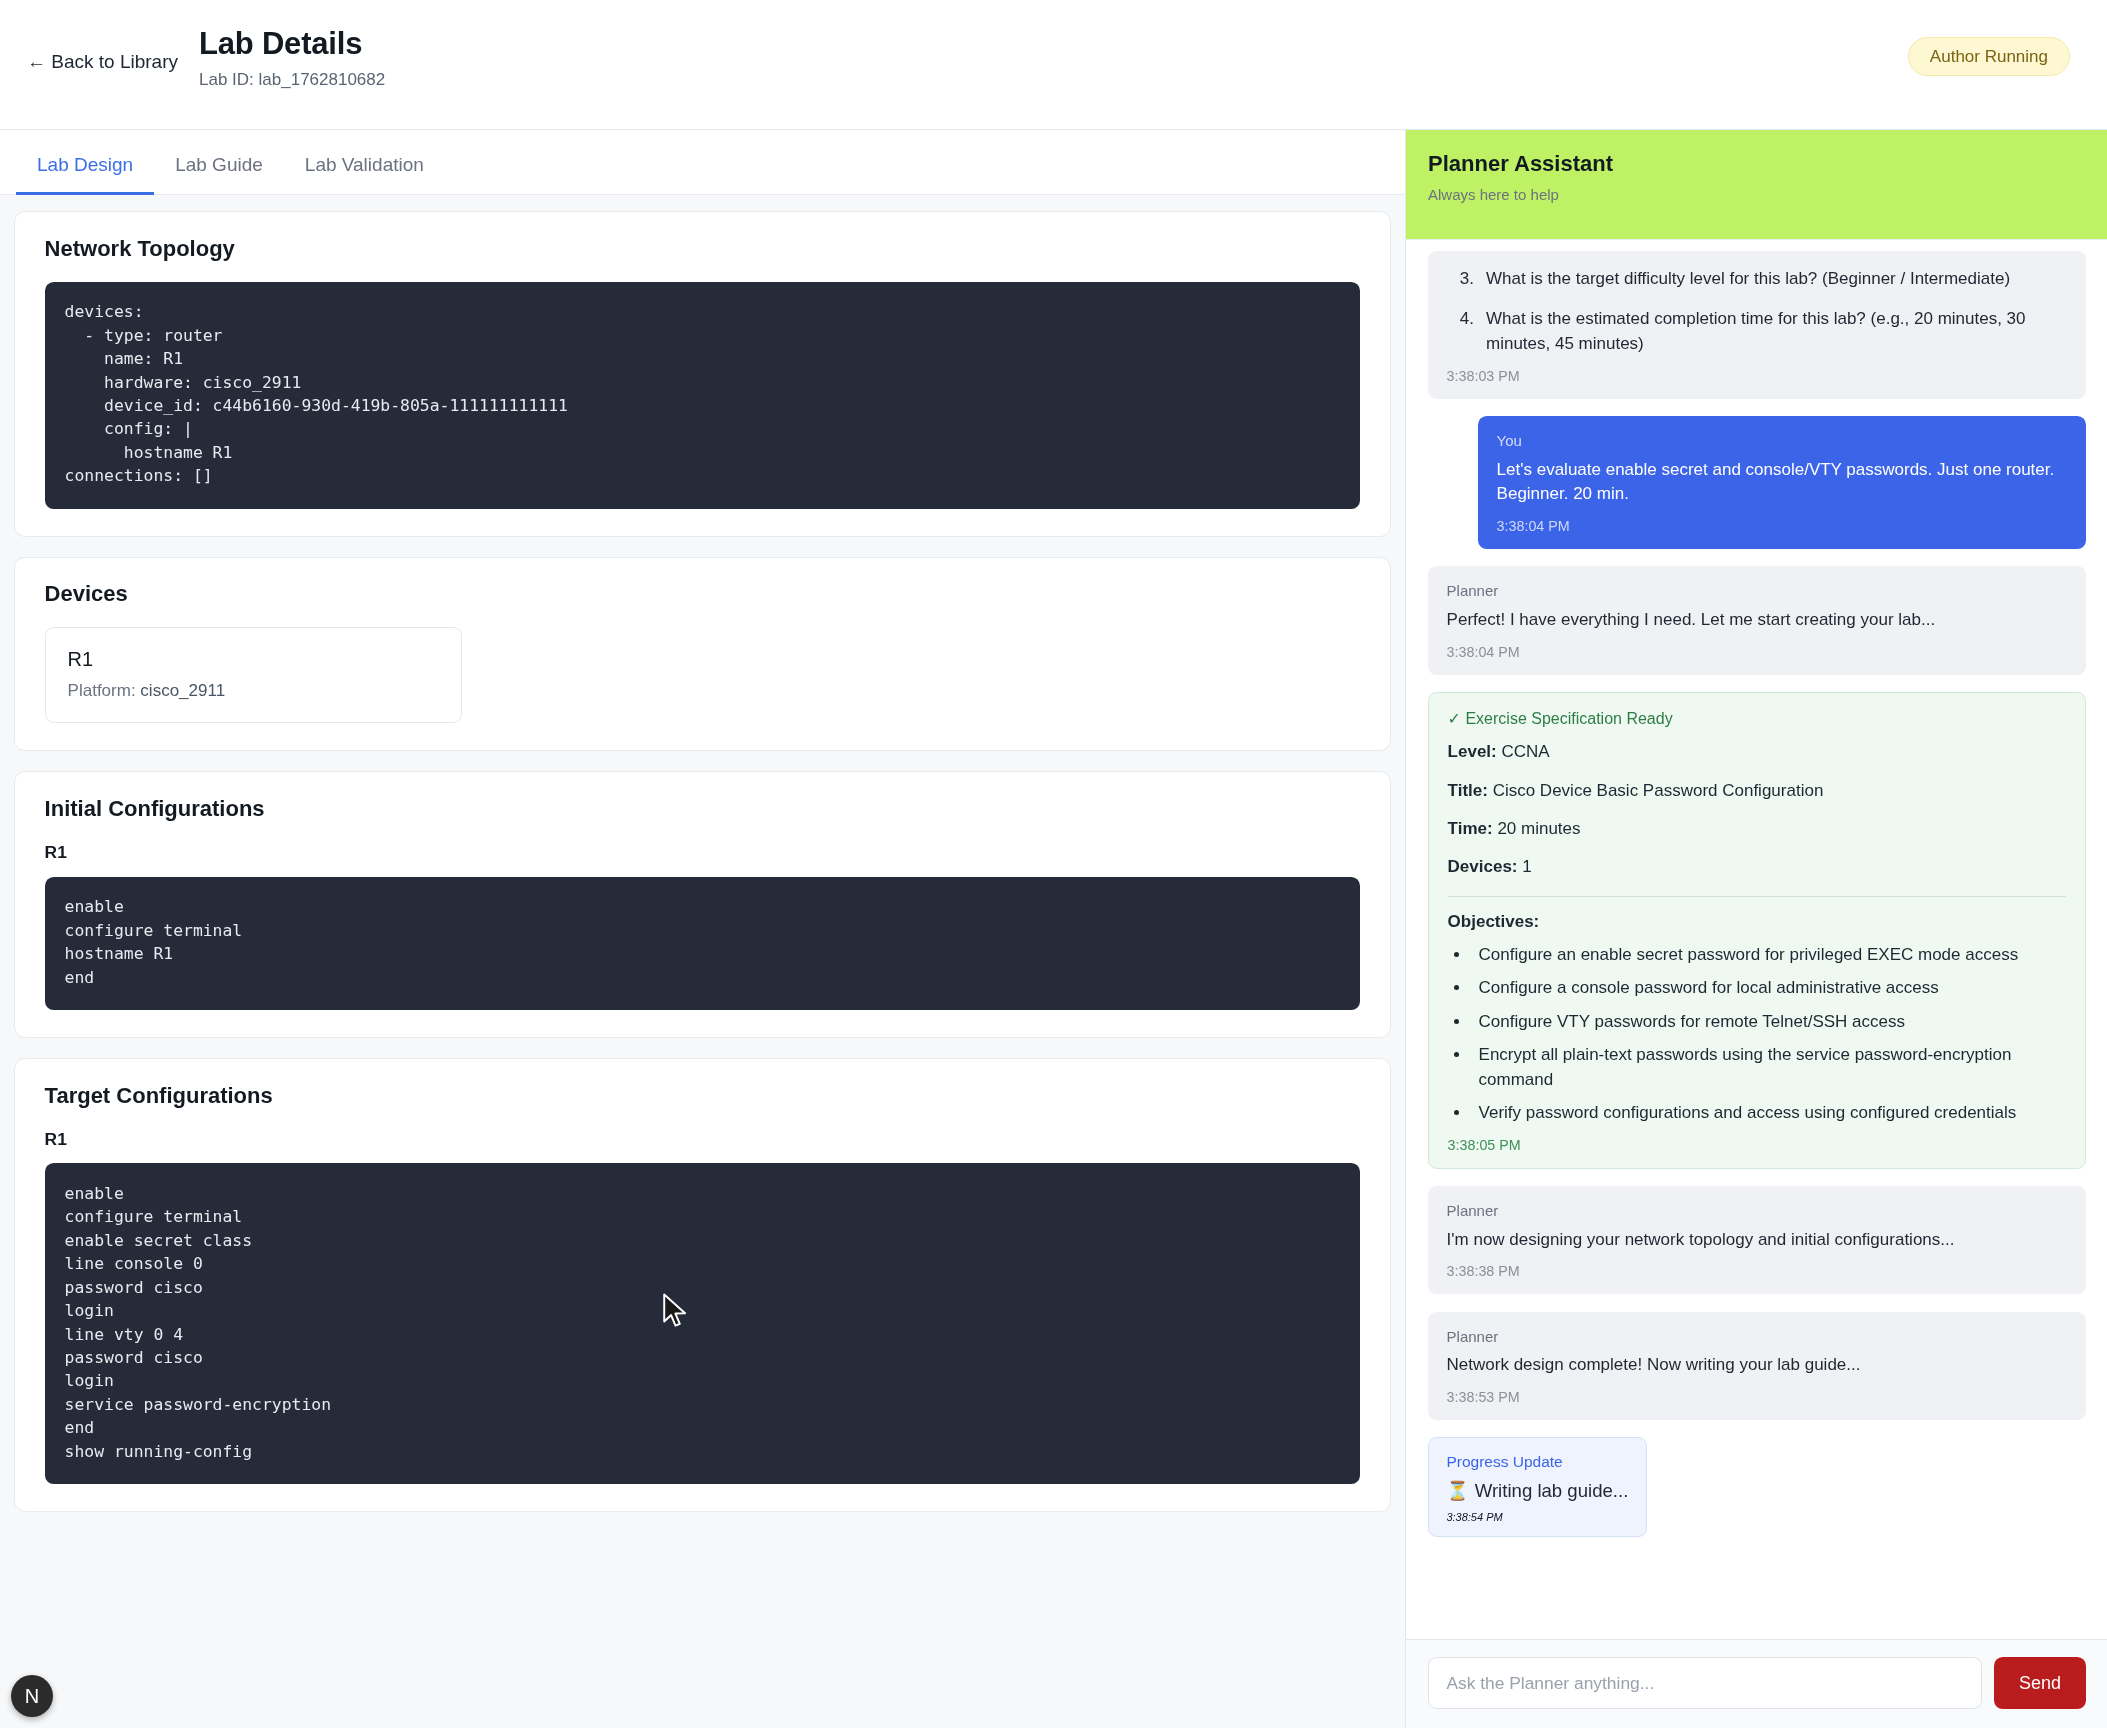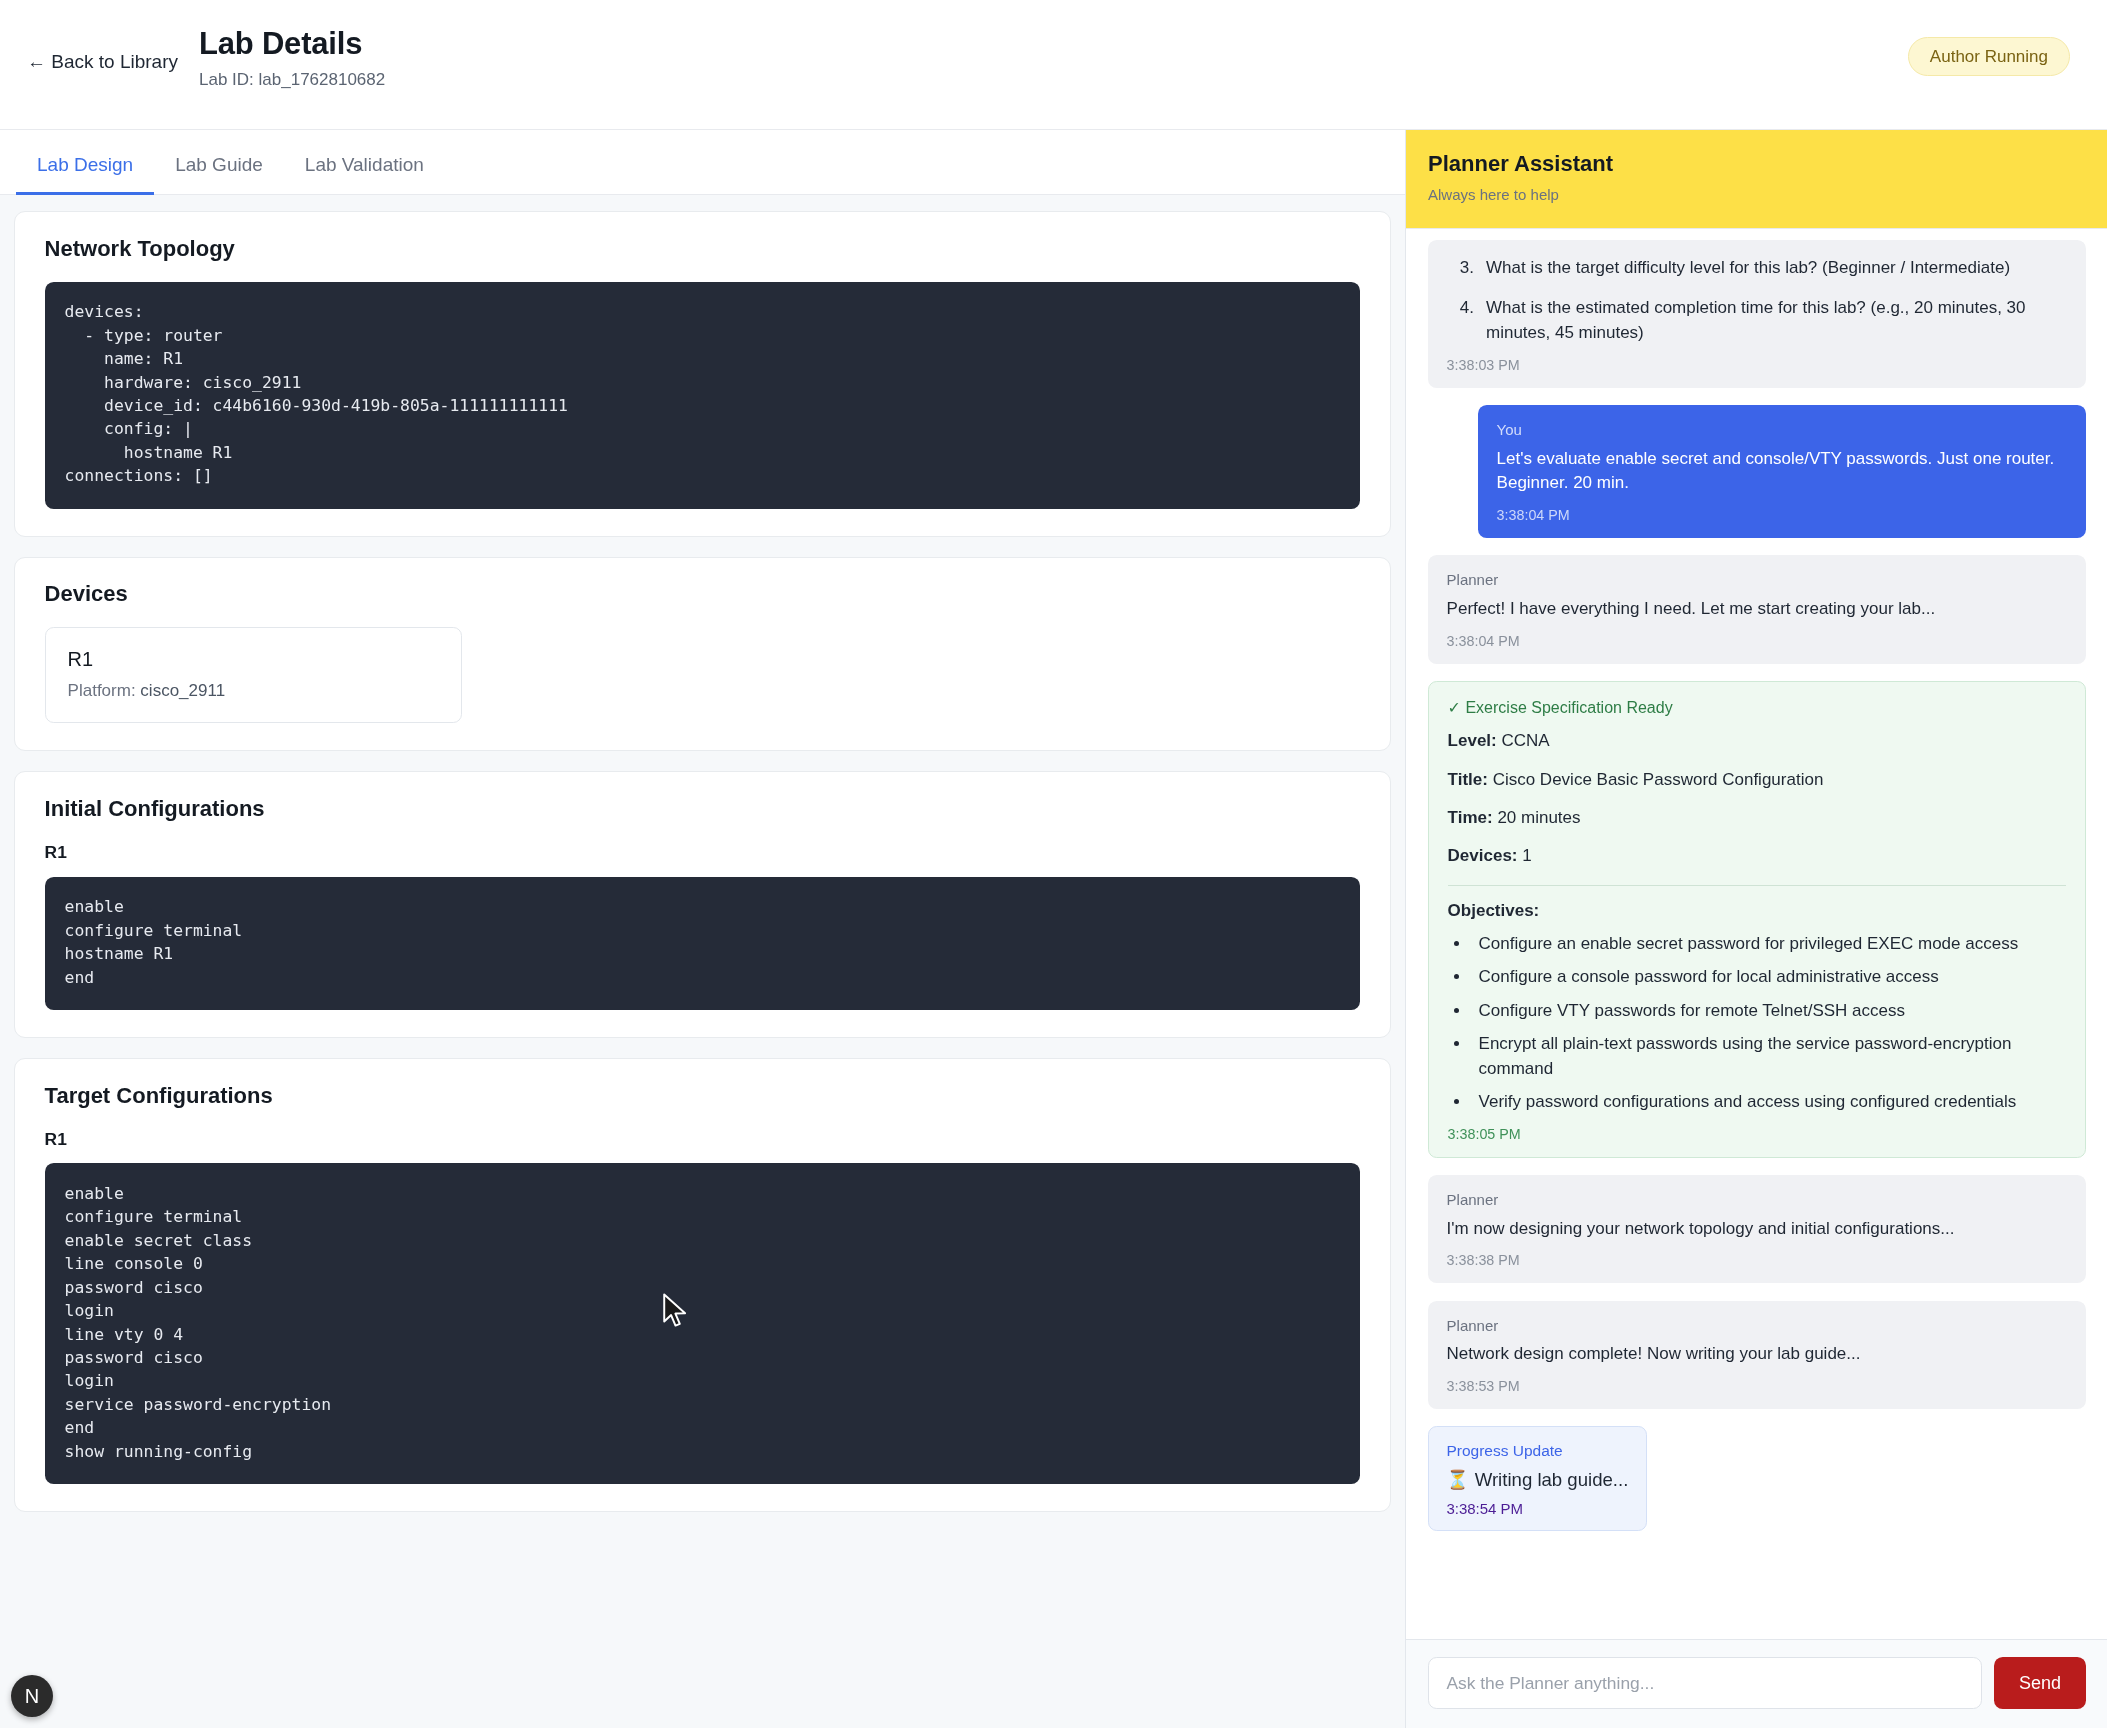--- a/index.html
+++ b/index.html
@@ -150,23 +150,23 @@
   
   .right-pane {
     width: 703px;
     background: #ffffff;
     border-left: 1.2px solid #e3e7ec;
     display: flex;
     flex-direction: column;
     min-height: 0;
   }
   .chat-header {
-    background: #fde047;
+    background: #bef264;
     border-bottom: 1.2px solid #e8eaee;
-    padding: 21px 22px 25px 22px;
+    padding: 21px 22px 36px 22px;
     flex: 0 0 auto;
   }
   .chat-title { font-size: 22px; font-weight: bold; color: #141a22; }
   .chat-sub { font-size: 15px; color: #6b7280; margin-top: 8.7px; }
 
   .chat-scroll {
     flex: 1 1 auto;
     overflow: hidden;
     padding: 11px 22px 0 22px;
     display: flex;
@@ -212,21 +212,21 @@
   .progress-card {
     background: #eef3fd;
     border: 1.2px solid #d4e0f7;
     border-radius: 8.7px;
     padding: 15px 17.4px 13.6px 17.4px;
     align-self: flex-start;
     max-width: 233px;
   }
   .progress-label { font-size: 15.5px; color: #3c64e8; margin-bottom: 8.7px; }
   .progress-text { font-size: 18.6px; color: #1f2733; }
-  .progress-time { font-size: 15px; color: #4c1d95; margin-top: 8.7px; }
+  .progress-time { font-size: 11px; color: #0f172a; margin-top: 8.7px; font-style: italic; }
 
   
   .composer {
     flex: 0 0 auto;
     background: #f8fafc;
     border-top: 1.2px solid #e3e7ec;
     padding: 17.4px 22px 18.6px 22px;
     display: flex;
     gap: 12.4px;
     align-items: center;

